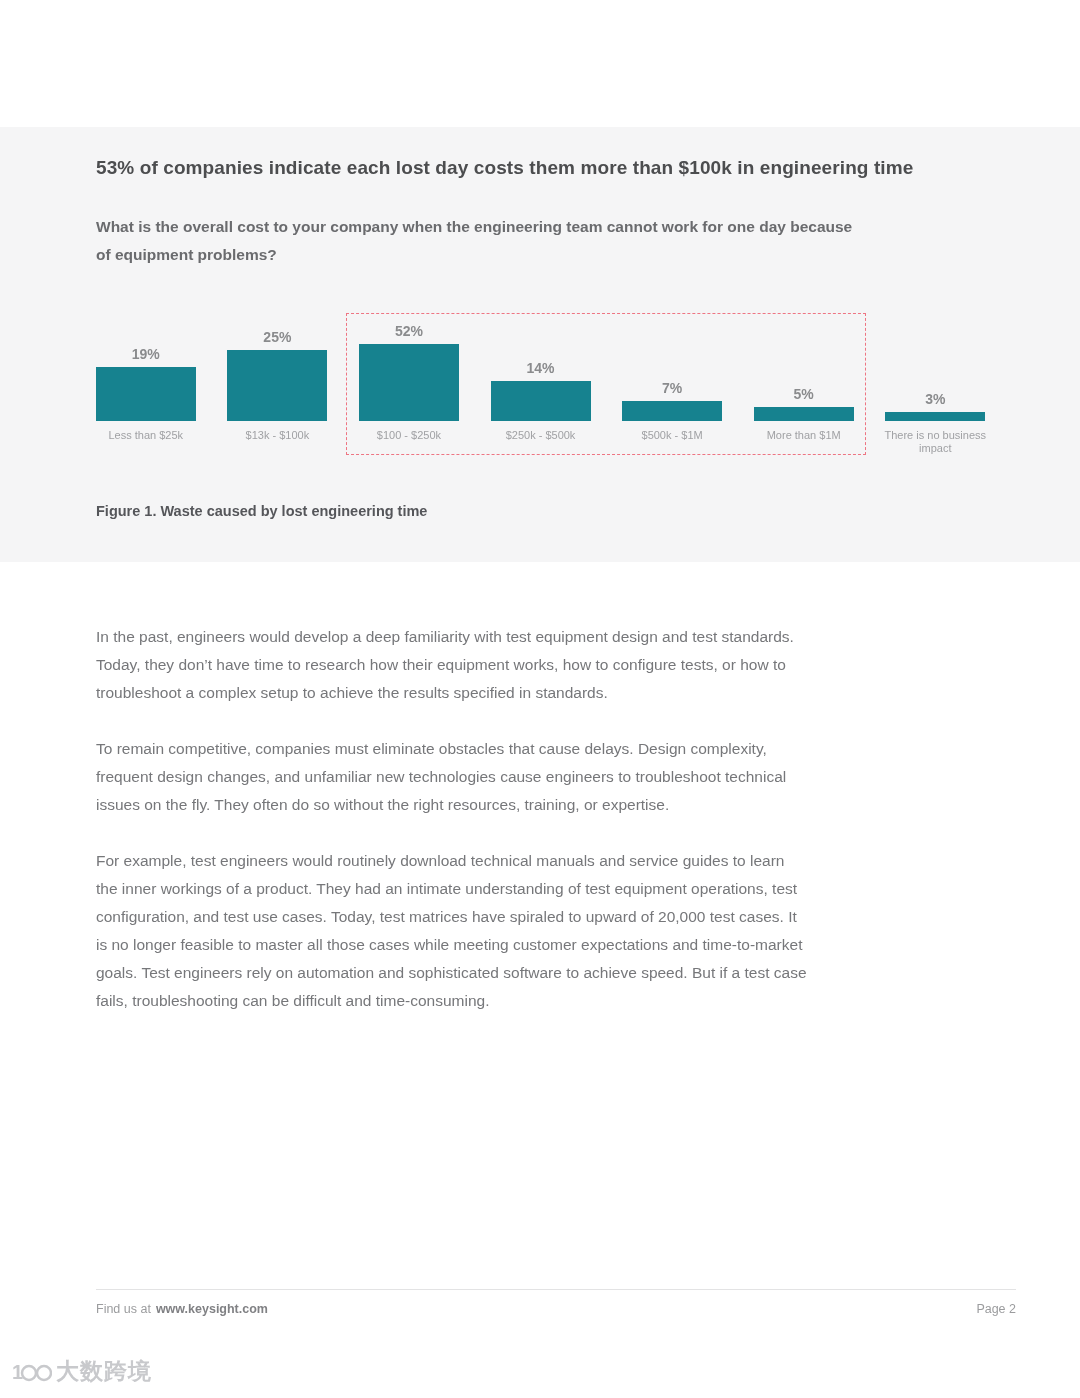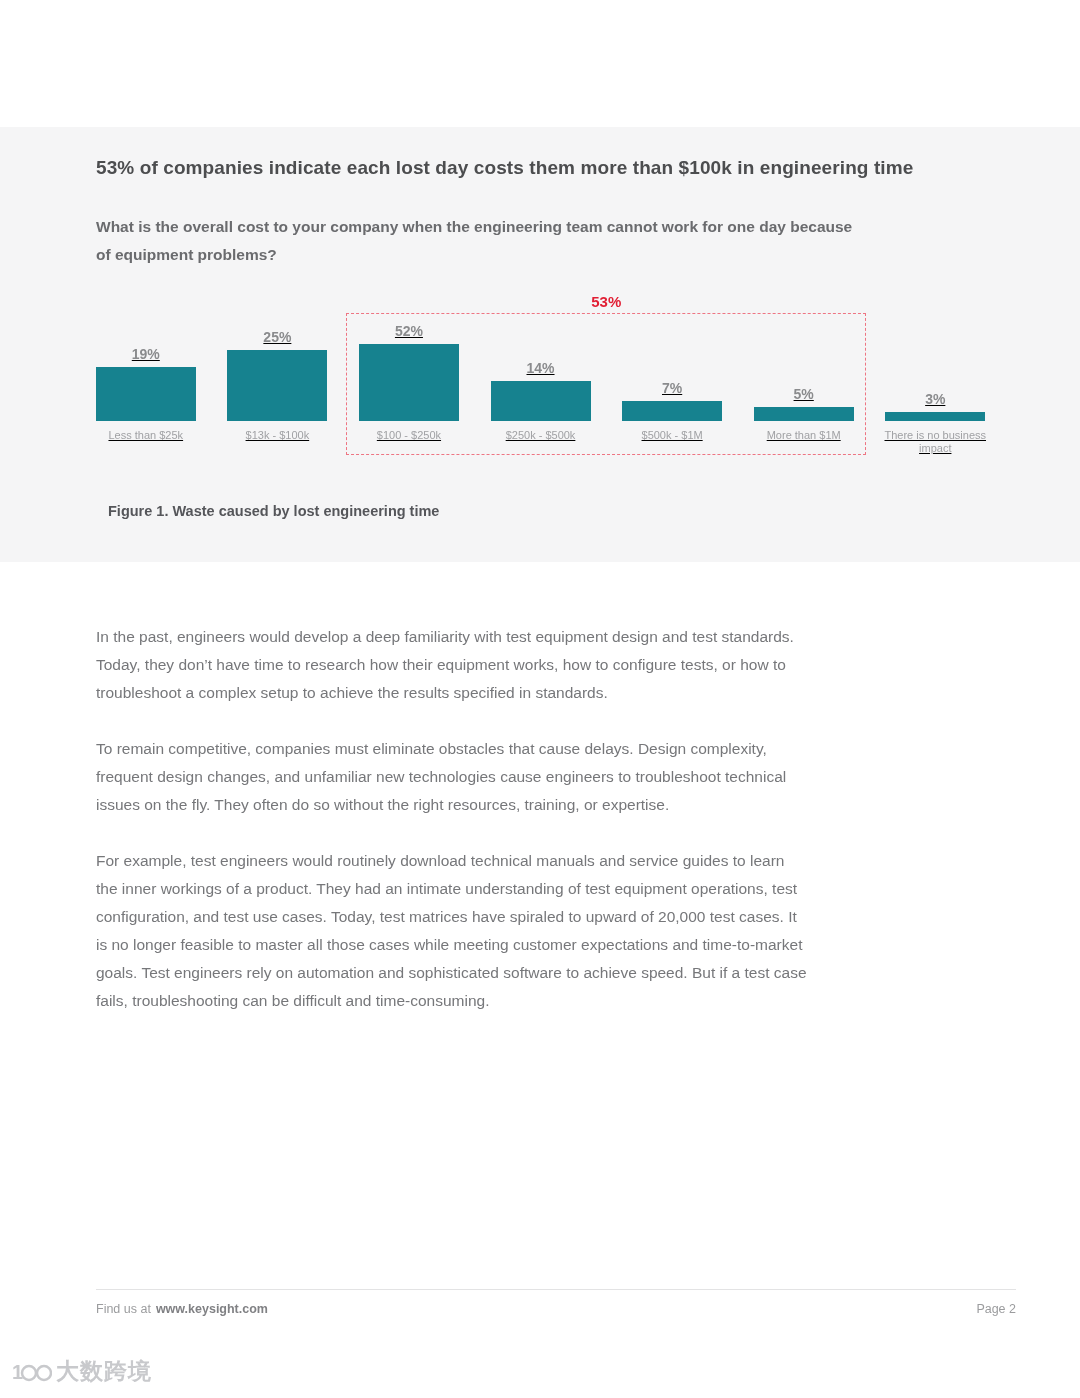--- a/index.html
+++ b/index.html
@@ -31,30 +31,30 @@
     text-align:center; font-size:15px; font-weight:bold;
   }
   .hl-box {
     position:absolute; top:20px; bottom:2px;
     left:calc(200% / 7 + 3px); width:calc(400% / 7 - 6px);
     border:1px dashed #ee7583; pointer-events:none;
   }
   .chart-cols { display:flex; height:134px; }
   .chart-col {
     flex:1; display:flex; flex-direction:column; justify-content:flex-end;
-    align-items:center; height:134px;text-decoration:underline;
+    align-items:center; height:134px;
   }
   .pct { font-size:14px; font-weight:bold; color:#8a8b8d; margin-bottom:5px; }
   .bar { width:76%; }
   .cat {
     margin-top:8px; height:28px; font-size:11px; line-height:13px;
     color:#a0a1a4; text-align:center; width:92%;
   }
   .figcap {
-    margin:46px 0 0 12px; font-size:14.5px; font-weight:bold; color:#55565a;
+    margin:46px 0 0 0; font-size:14.5px; font-weight:bold; color:#55565a;
   }
 
   
   .content { padding:33px 0 0 96px; }
   .article-title {
     margin:0; font-size:21px; font-weight:600; color:#dc203a; letter-spacing:0.1px;
   }
   .para {
     margin:28px 0 0 0; max-width:712px; font-size:15.5px; line-height:28px;
     color:#76777a;
@@ -79,21 +79,20 @@
 </head>
 <body>
 
 <div class="page">
 
   <div class="gray-panel">
     <h1 class="hero-heading">53% of companies indicate each lost day costs them more than $100k in engineering time</h1>
     <p class="survey-question">What is the overall cost to your company when the engineering team cannot work for one day because of equipment problems?</p>
 
     <div class="chart">
-      <div class="hl-label" style="color: rgb(225, 31, 52);">53%</div>
       <div class="hl-box" style="border-color: rgb(238, 117, 131);"></div>
       <div class="chart-cols" id="chart-cols">
           <div class="chart-col">
             <div class="pct">19%</div>
             <div class="bar" style="height: 54.15px; background: rgb(22, 130, 143);"></div>
             <div class="cat">Less than $25k</div>
           </div>
           <div class="chart-col">
             <div class="pct">25%</div>
             <div class="bar" style="height: 71.25px; background: rgb(22, 130, 143);"></div>

